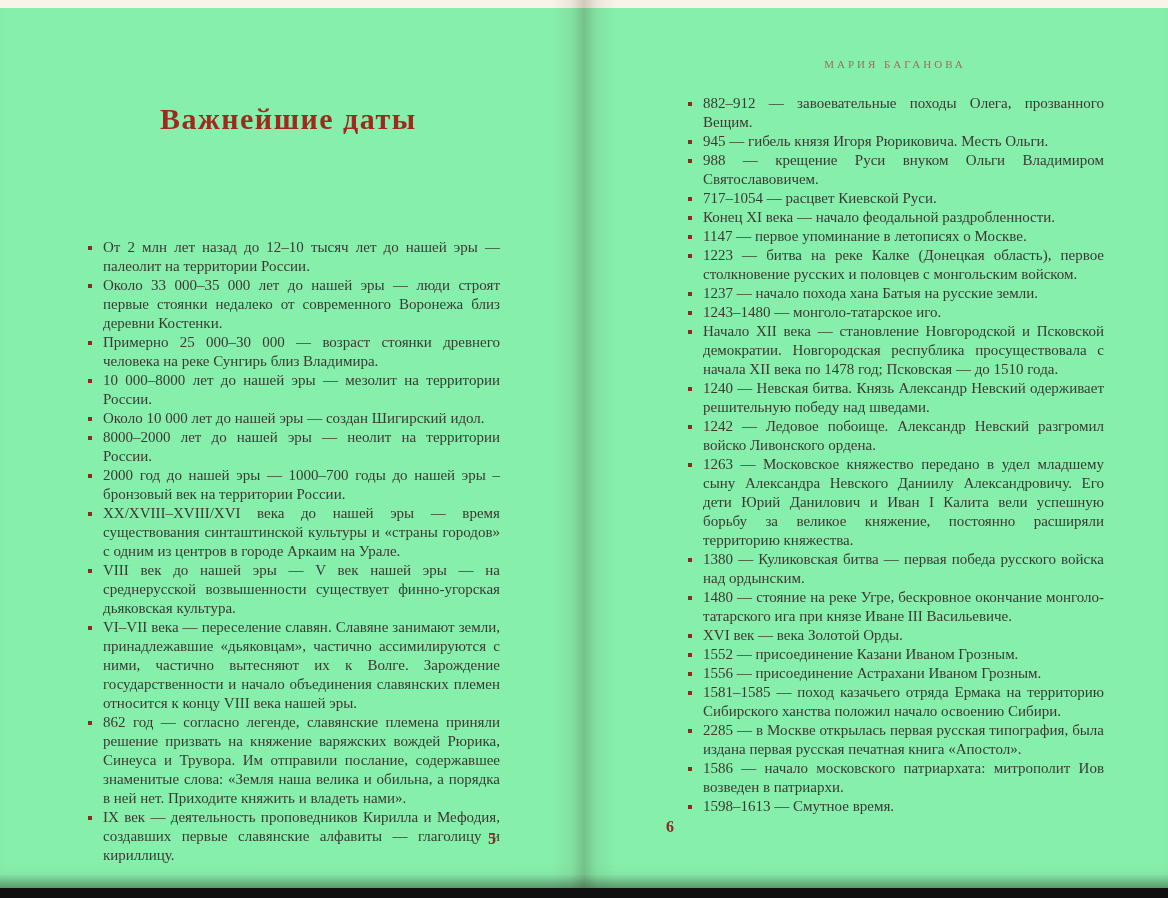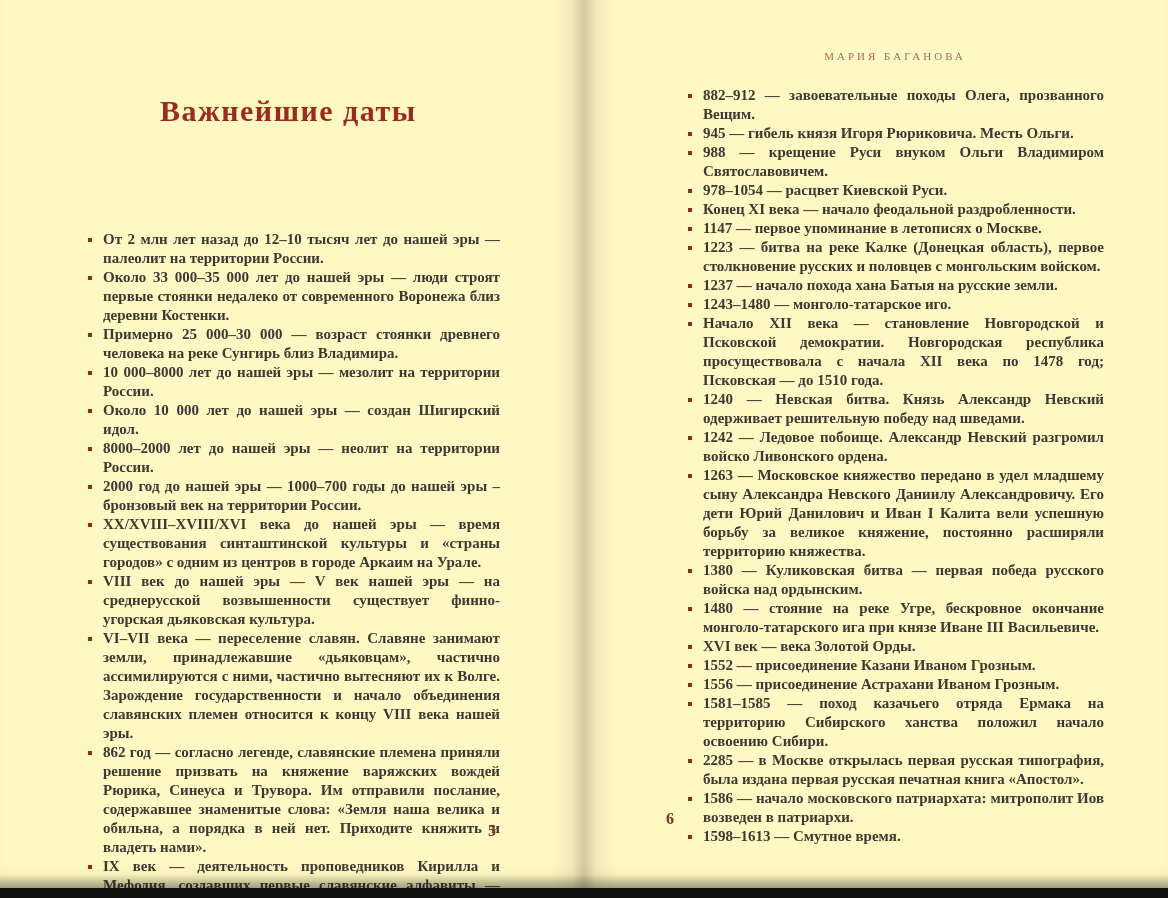--- a/index.html
+++ b/index.html
@@ -5,22 +5,22 @@
   html,body { margin:0; padding:0; background:#ffffff; }
   .stage {
     position:relative;
     width:1168px; height:898px;
     background:#f9f4e8;
     overflow:hidden;
     font-family:"Liberation Serif","DejaVu Serif",serif;
     color:#3e3833;
   }
   .page {
-    position:absolute; top:0; bottom:10px; width:584px;
-    background:#fef9c3;
+    position:absolute; top:8px; bottom:10px; width:584px;
+    background:#86efac;
     box-shadow: inset 0 -20px 24px -20px rgba(80,60,40,0.30);
   }
   .page-left  { left:0; }
   .page-right { left:584px; }
   .gutter {
     position:absolute; top:0; bottom:10px; left:552px; width:64px;
     background:linear-gradient(90deg,
       rgba(90,70,50,0) 0%,
       rgba(90,70,50,0.08) 30%,
       rgba(60,45,30,0.22) 50%,
@@ -48,21 +48,20 @@
     position:absolute; left:102px; top:50px; width:418px;
     text-align:center;
     font-size:11px; letter-spacing:3px;
     color:#a56a5a;
   }
   .entries {
     position:absolute;
     list-style:none; margin:0; padding:0;
     font-size:15px; line-height:19px;
     text-align:justify;
-    font-weight:bold;
   }
   .entries-left  { left:86px;  top:230px; width:414px; }
   .entries-right { left:102px; top:86px;  width:418px; }
   .entries li { position:relative; padding-left:17px; }
   .entries .bullet {
     position:absolute; left:2px; top:8px;
     width:4px; height:4px;
     background:#8e2a20;
   }
   .page-num {
@@ -96,21 +95,21 @@
       </ol>
     <div class="page-num page-num-left">5</div>
   </div>
 
   <div class="page page-right">
     <div class="running-header">МАРИЯ БАГАНОВА</div>
     <ol class="entries entries-right">
         <li><span class="bullet"></span><span class="entry-text">882–912 — завоевательные походы Олега, прозванного Вещим.</span></li>
         <li><span class="bullet"></span><span class="entry-text">945 — гибель князя Игоря Рюриковича. Месть Ольги.</span></li>
         <li><span class="bullet"></span><span class="entry-text">988 — крещение Руси внуком Ольги Владимиром Святославовичем.</span></li>
-        <li><span class="bullet"></span><span class="entry-text">978–1054 — расцвет Киевской Руси.</span></li>
+        <li><span class="bullet"></span><span class="entry-text">717–1054 — расцвет Киевской Руси.</span></li>
         <li><span class="bullet"></span><span class="entry-text">Конец XI века — начало феодальной раздробленности.</span></li>
         <li><span class="bullet"></span><span class="entry-text">1147 — первое упоминание в летописях о Москве.</span></li>
         <li><span class="bullet"></span><span class="entry-text">1223 — битва на реке Калке (Донецкая область), первое столкновение русских и половцев с монгольским войском.</span></li>
         <li><span class="bullet"></span><span class="entry-text">1237 — начало похода хана Батыя на русские земли.</span></li>
         <li><span class="bullet"></span><span class="entry-text">1243–1480 — монголо-татарское иго.</span></li>
         <li><span class="bullet"></span><span class="entry-text">Начало XII века — становление Новгородской и Псковской демократии. Новгородская республика просуществовала с начала XII века по 1478 год; Псковская — до 1510 года.</span></li>
         <li><span class="bullet"></span><span class="entry-text">1240 — Невская битва. Князь Александр Невский одерживает решительную победу над шведами.</span></li>
         <li><span class="bullet"></span><span class="entry-text">1242 — Ледовое побоище. Александр Невский разгромил войско Ливонского ордена.</span></li>
         <li><span class="bullet"></span><span class="entry-text">1263 — Московское княжество передано в удел младшему сыну Александра Невского Даниилу Александровичу. Его дети Юрий Данилович и Иван I Калита вели успешную борьбу за великое княжение, постоянно расширяли территорию княжества.</span></li>
         <li><span class="bullet"></span><span class="entry-text">1380 — Куликовская битва — первая победа русского войска над ордынским.</span></li>

